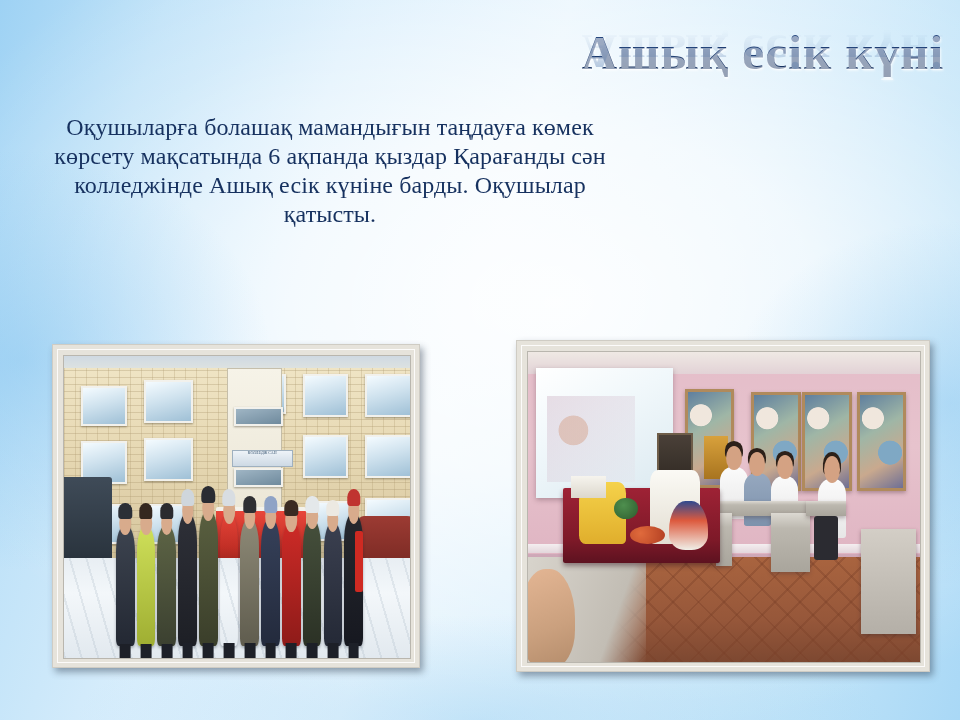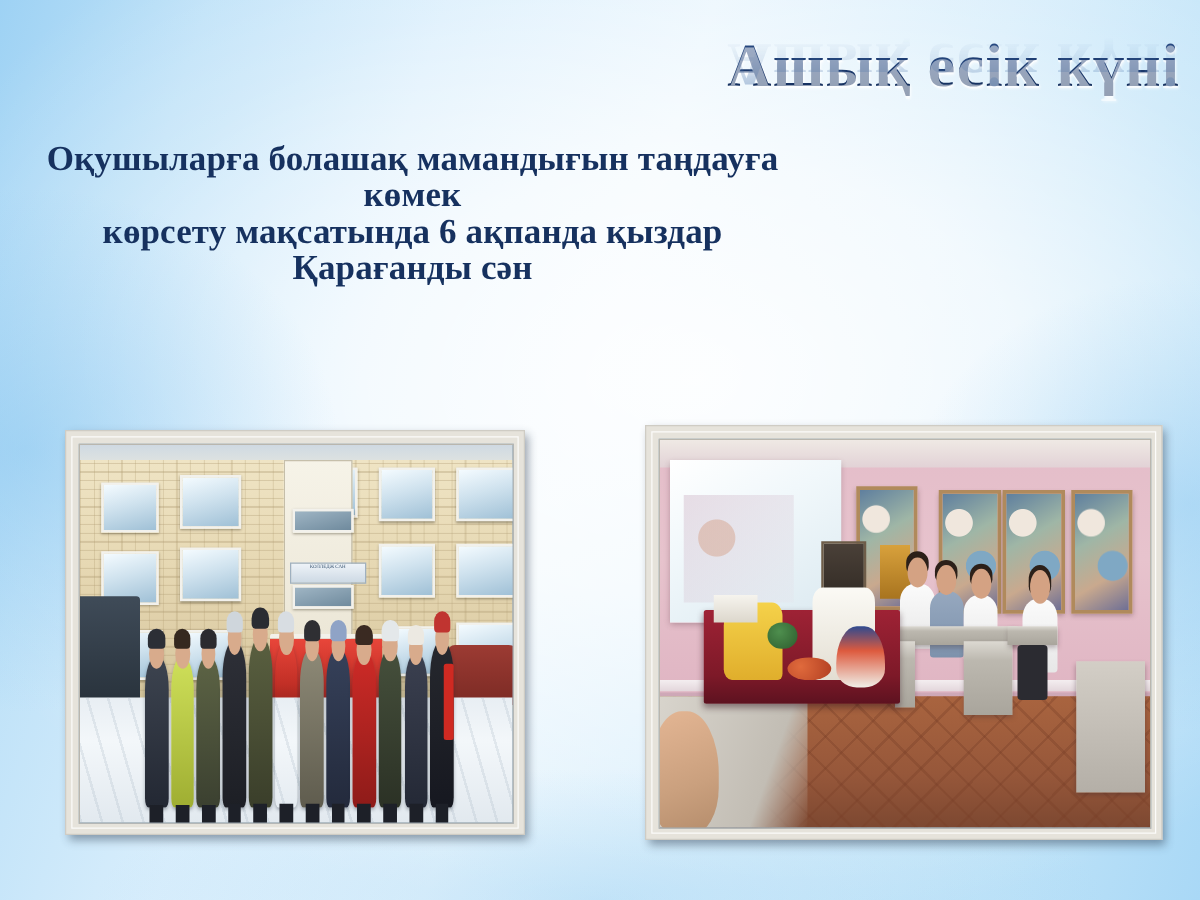--- a/index.html
+++ b/index.html
@@ -91,22 +91,22 @@
   
   .body-text {
     position: absolute;
     top: 113px;
     left: 30px;
     width: 600px;
     z-index: 3;
     text-align: center;
     color: #16315f;
     font-family: "Liberation Serif", "DejaVu Serif", serif;
-    font-weight: 700;
-    font-size: 28px;
+    font-weight: 400;
+    font-size: 24px;
     line-height: 29px;
     letter-spacing: 0.1px;
   }
 
   
   .photo-frame {
     position: absolute;
     background: #e6e3db;
     padding: 10px;
     border: 1px solid #cfccc4;
@@ -339,20 +339,22 @@
 <div class="slide">
 
   <div class="title-wrap">
     <div class="title-main">Ашық есік күні</div>
     <div class="title-reflect">Ашық есік күні</div>
   </div>
 
   <div class="body-text">
     <div>Оқушыларға болашақ мамандығын таңдауға көмек</div>
     <div>көрсету мақсатында 6  ақпанда қыздар Қарағанды сән</div>
+    <div>колледжінде Ашық есік күніне барды. Оқушылар</div>
+    <div>қатысты.</div>
   </div>
 
   <div class="photo-frame" id="photo-left">
     <div class="photo-inner">
       <div class="shot blur">
 
         <div class="sky-strip"></div>
         <div class="brick"></div>
 
         <div class="win" style="left:5%;top:10%;width:12%;height:12%;"></div>

